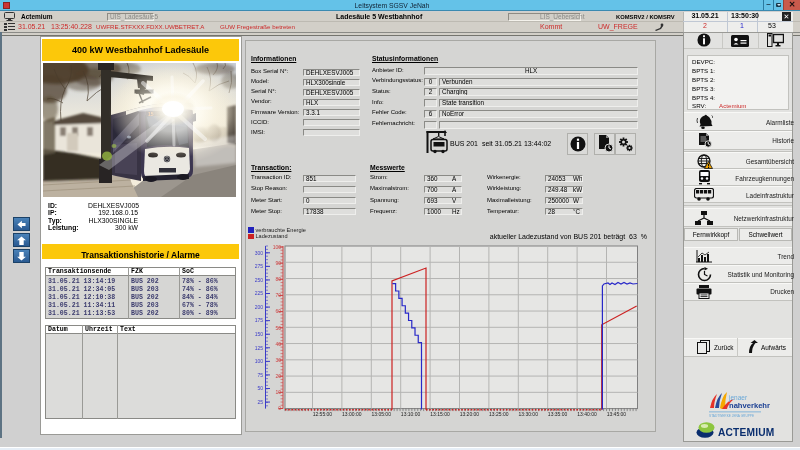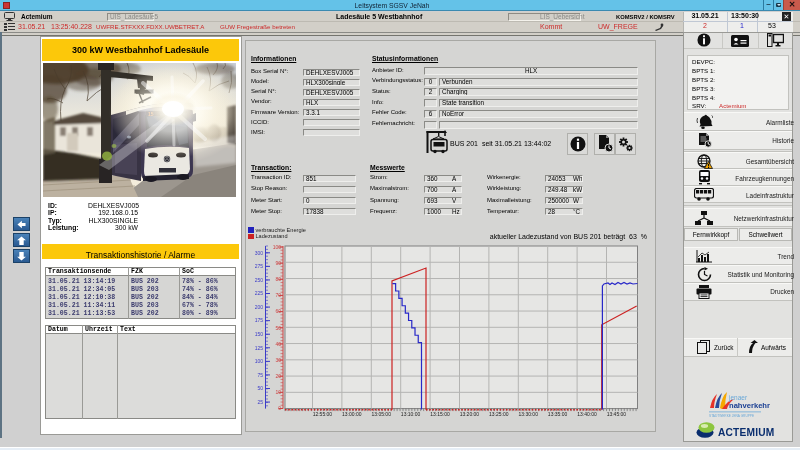--- a/index.html
+++ b/index.html
@@ -105,21 +105,21 @@
       <path d="M8 1 L8 4 L13 4 L13 8 L8 8 L8 11 L2 6 Z" fill="#fff"></path>
     </svg></div>
 <div class="abs navbtn" style="top:233px;"><svg width="11" height="9" viewBox="0 0 15 12" style="margin-top:1.5px;">
       <path d="M4.5 12 L4.5 5.5 L1.5 5.5 L7.5 0.5 L13.5 5.5 L10.5 5.5 L10.5 12 Z" fill="#fff"></path>
     </svg></div>
 <div class="abs navbtn" style="top:249px;"><svg width="11" height="9" viewBox="0 0 15 12" style="margin-top:1.5px;">
       <path d="M4.5 0 L4.5 6.5 L1.5 6.5 L7.5 11.5 L13.5 6.5 L10.5 6.5 L10.5 0 Z" fill="#fff"></path>
     </svg></div>
 
 <div class="abs" id="lpanel"></div>
-<div class="abs yellowbar" style="top:39px;"><span style="font-size:9px;font-weight:bold;line-height:22px;">300 kW Westbahnhof Ladesäule</span></div>
+<div class="abs yellowbar" style="top:39px;"><span style="font-size:9px;font-weight:bold;line-height:22px;">400 kW Westbahnhof Ladesäule</span></div>
 
 <svg class="abs" id="photo" style="left:43px;top:63px;" width="193" height="134" viewBox="0 0 193 134">
 <defs>
  <radialGradient id="sun" cx="0.5" cy="0.5" r="0.5">
   <stop offset="0" stop-color="#ffffff" stop-opacity="1"></stop>
   <stop offset="0.4" stop-color="#fffdf4" stop-opacity="0.9"></stop>
   <stop offset="0.75" stop-color="#f8f0da" stop-opacity="0.45"></stop>
   <stop offset="1" stop-color="#f4ecd4" stop-opacity="0"></stop>
  </radialGradient>
  <linearGradient id="sky" x1="0" y1="0" x2="0" y2="1">
@@ -254,21 +254,21 @@
 <ellipse cx="71" cy="83" rx="2.5" ry="2" fill="#9ab84e" opacity="0.7"></ellipse>
 <ellipse cx="86" cy="74" rx="2" ry="1.6" fill="#cdd9e6" opacity="0.6"></ellipse>
 </svg>
 
 <div class="abs" id="idblock">
  <div><span class="lab">ID:</span><span class="val" style="text-align:right;">DEHLXESVJ005</span></div>
  <div><span class="lab">IP:</span><span class="val" style="text-align:right;">192.168.0.15</span></div>
  <div><span class="lab">Typ:</span><span class="val" style="text-align:right;">HLX300SINGLE</span></div>
  <div><span class="lab">Leistung:</span><span class="val" style="text-align:right;">300 kW</span></div>
 </div>
-<div class="abs yellowbar2" style="top:244px;"><span style="font-size:8.5px;font-weight:normal;line-height:15px;">Transaktionshistorie / Alarme</span></div>
+<div class="abs yellowbar2" style="top:244px;"><span style="font-size:8.5px;font-weight:bold;line-height:15px;">Transaktionshistorie / Alarme</span></div>
 
 <div class="abs" style="left:45px;top:267px;width:191px;height:52px;background:#d6d6d4;border:1px solid #8a8a86;"></div>
 <div class="abs" style="left:45px;top:267px;width:191px;height:9px;background:#fff;border:1px solid #8a8a86;"></div>
 <div class="abs" style="left:128px;top:267px;width:1px;height:52px;background:#9a9a96;"></div>
 <div class="abs" style="left:179px;top:267px;width:1px;height:52px;background:#9a9a96;"></div>
 <div class="abs" style="left:48px;top:268px;font-family:'Liberation Mono',monospace;font-size:6.6px;font-weight:bold;">Transaktionsende</div>
 <div class="abs" style="left:131px;top:268px;font-family:'Liberation Mono',monospace;font-size:6.6px;font-weight:bold;">FZK</div>
 <div class="abs" style="left:182px;top:268px;font-family:'Liberation Mono',monospace;font-size:6.6px;font-weight:bold;">SoC</div>
 <div class="abs" id="trows" style="left:45px;top:278px;width:191px;font-family:'Liberation Mono',monospace;font-size:6.6px;font-weight:bold;color:#3c3c6e;line-height:8.1px;white-space:pre;"><div style="position:relative;height:8.1px;"><span style="position:absolute;left:3px;">31.05.21 13:14:19</span><span style="position:absolute;left:86px;">BUS 202</span><span style="position:absolute;left:137px;">78% - 86%</span></div><div style="position:relative;height:8.1px;"><span style="position:absolute;left:3px;">31.05.21 12:34:05</span><span style="position:absolute;left:86px;">BUS 203</span><span style="position:absolute;left:137px;">74% - 86%</span></div><div style="position:relative;height:8.1px;"><span style="position:absolute;left:3px;">31.05.21 12:10:38</span><span style="position:absolute;left:86px;">BUS 202</span><span style="position:absolute;left:137px;">84% - 84%</span></div><div style="position:relative;height:8.1px;"><span style="position:absolute;left:3px;">31.05.21 11:34:11</span><span style="position:absolute;left:86px;">BUS 203</span><span style="position:absolute;left:137px;">67% - 78%</span></div><div style="position:relative;height:8.1px;"><span style="position:absolute;left:3px;">31.05.21 11:13:53</span><span style="position:absolute;left:86px;">BUS 202</span><span style="position:absolute;left:137px;">80% - 89%</span></div></div>
 

